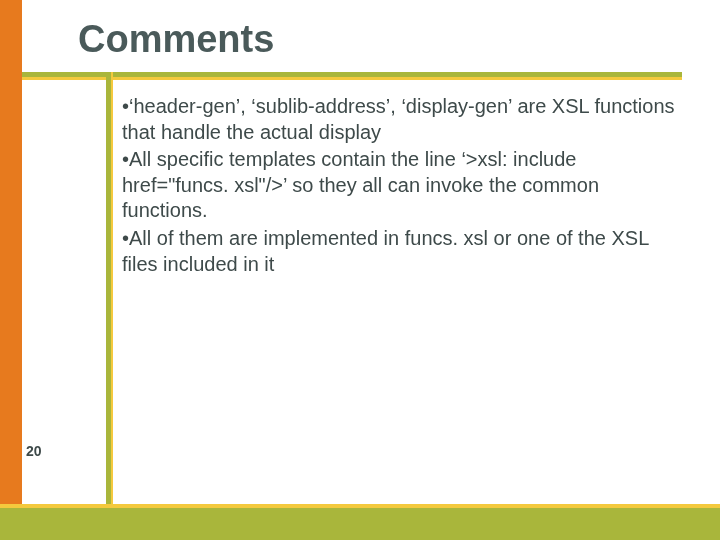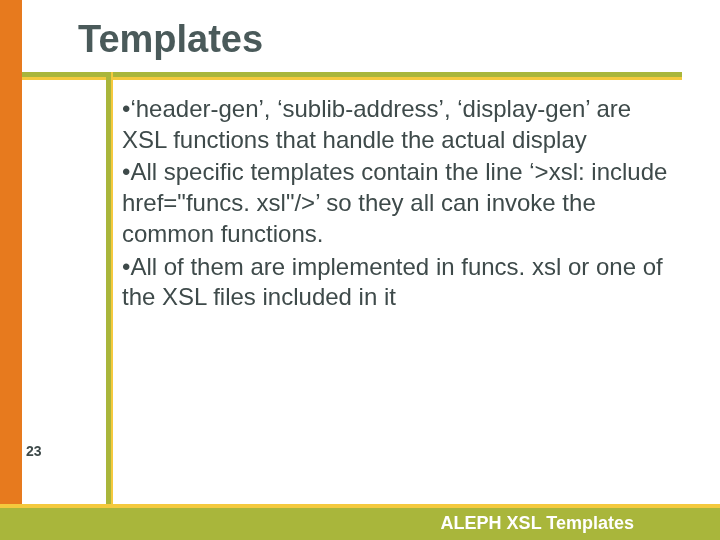--- a/index.html
+++ b/index.html
@@ -10,54 +10,53 @@
   
   .title { position: absolute; left: 78px; top: 18px; font-size: 38px; font-weight: bold; color: #4a5a5a; letter-spacing: 0px; }
   
   .rule-wrap { position: absolute; left: 22px; top: 72px; width: 660px; height: 8px; }
   .rule-green { position: absolute; left: 0; top: 0; width: 100%; height: 5px; background: #a9b63b; }
   .rule-yellow { position: absolute; left: 0; top: 5px; width: 100%; height: 3px; background: #f4c93d; }
   
   .vrule { position: absolute; left: 106px; top: 72px; width: 5px; height: 435px; background: #a9b63b; }
   .vrule-right { position: absolute; left: 111px; top: 72px; width: 2px; height: 435px; background: #f4c93d; }
   
-  .body { position: absolute; left: 122px; top: 94px; width: 560px; font-size: 24px; line-height: 1.28; color: #3e4a4a; }
+  .body { position: absolute; left: 122px; top: 94px; width: 560px; font-size: 20px; line-height: 1.28; color: #3e4a4a; }
   .body p { margin-bottom: 2px; }
   .bullet { display: inline; }
   
   .slidenum { position: absolute; left: 26px; top: 443px; font-size: 14px; font-weight: bold; color: #3e4a4a; }
   
   .footer-bar { position: absolute; left: 0; bottom: 0; width: 720px; height: 40px; }
   .footer-green { position: absolute; left: 0; bottom: 0; width: 720px; height: 32px; background: #a9b63b; }
   .footer-yellow { position: absolute; left: 0; bottom: 32px; width: 720px; height: 4px; background: #f4c93d; }
   .footer-text { position: absolute; right: 86px; bottom: 6px; font-size: 18px; font-weight: bold; color: #fff; }
   
   .logo { position: absolute; right: 16px; bottom: 2px; width: 52px; height: 44px; }
 </style>
 </head>
 <body>
 
 <div class="slide">
   <div class="orange-col"></div>
 
-  <div class="title">Templates</div>
+  <div class="title">Comments</div>
 
   <div class="rule-wrap">
     <div class="rule-green"></div>
     <div class="rule-yellow"></div>
   </div>
   <div class="vrule"></div>
   <div class="vrule-right"></div>
 
   <div class="body">
     <p><span class="bullet">•</span><span>‘header-gen’, ‘sublib-address’, ‘display-gen’ are XSL functions that handle the actual display</span></p>
     <p><span class="bullet">•</span><span>All specific templates contain the line ‘&gt;xsl: include href="funcs. xsl"/&gt;’ so they all can invoke the common functions.</span></p>
     <p><span class="bullet">•</span><span>All of them are implemented in funcs. xsl or one of the XSL files included in it</span></p>
   </div>
 
-  <div class="slidenum">23</div>
+  <div class="slidenum">20</div>
 
   <div class="footer-bar">
     <div class="footer-yellow"></div>
     <div class="footer-green"></div>
-    <div class="footer-text">ALEPH XSL Templates</div>
   </div>
 </div>
 
 </body></html>

